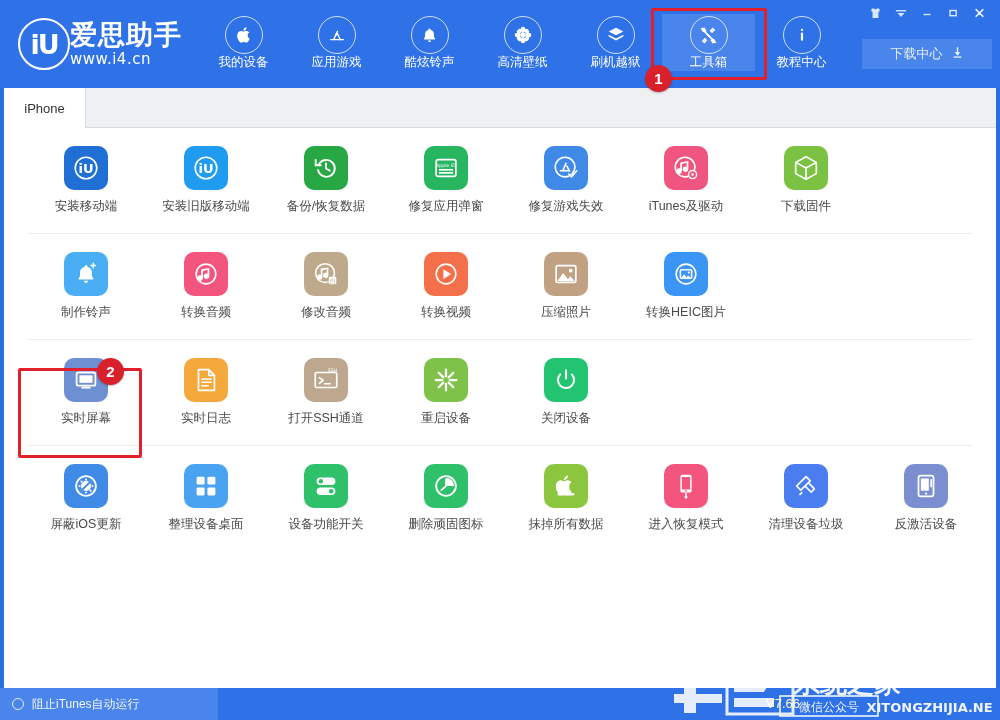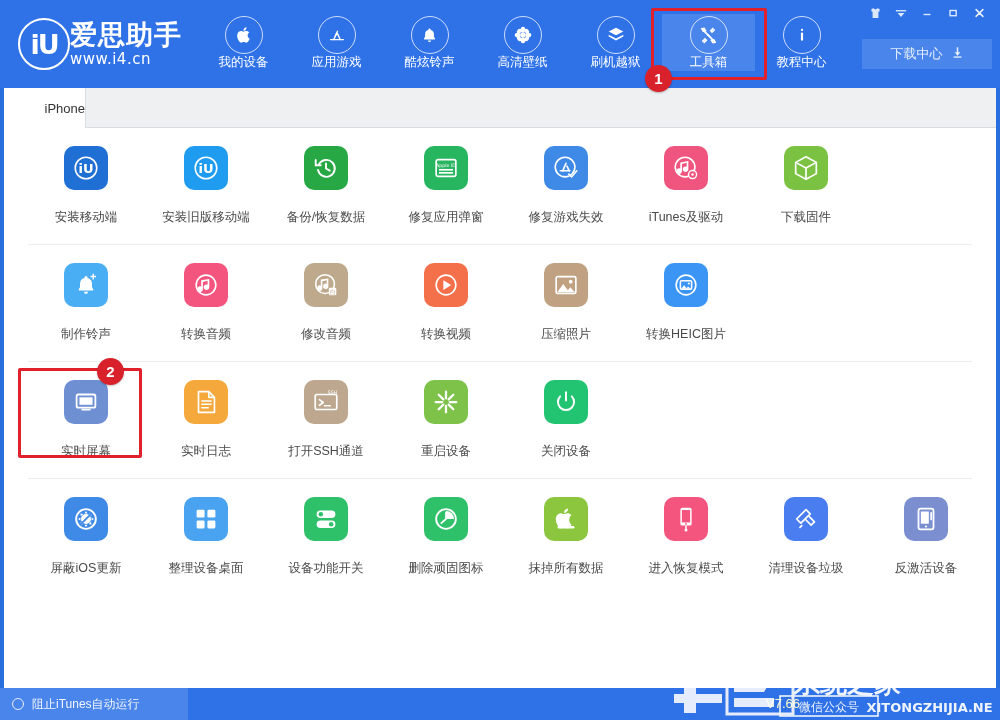--- a/index.html
+++ b/index.html
@@ -54,21 +54,21 @@
   }
 
   
   .tabstrip {
     position:absolute; left:4px; top:88px; width:992px; height:40px;
     background:#eef0f2; border-bottom:1px solid #dadde0;
   }
   .tab {
     position:absolute; left:0; top:0; width:82px; height:40px;
     background:#ffffff; border-right:1px solid #dadde0;
-    display:flex; align-items:center; justify-content:flex-end;
+    display:flex; align-items:center; justify-content:center;
     font-size:13px; color:#333; cursor:pointer;
   }
 
   
   .panel {
     position:absolute; left:4px; top:128px; width:992px; height:560px;
     background:#ffffff; overflow:hidden;
   }
   .grid-row { position:relative; padding:18px 0 0 0; }
   .grid-row .cells { display:flex; padding-left:22px; }
@@ -79,39 +79,39 @@
     cursor:pointer; position:relative;
   }
   .cell.empty { cursor:default; }
   .ico {
     width:44px; height:44px; border-radius:10px;
     display:flex; align-items:center; justify-content:center;
     position:relative; overflow:hidden;
   }
   .ico svg { display:block; }
   .cell-label {
-    margin-top:19px; font-size:12.5px; color:#4a4a4a; white-space:nowrap;
+    margin-top:8px; font-size:12.5px; color:#4a4a4a; white-space:nowrap;
   }
 
   
   .hl-box { position:absolute; border:3px solid #e0202b; border-radius:2px; pointer-events:none; }
   .badge {
     position:absolute; width:27px; height:27px; border-radius:50%;
     background:#d9212c; color:#fff; font-size:15px; font-weight:bold;
     display:flex; align-items:center; justify-content:center;
     box-shadow:0 1px 2px rgba(0,0,0,.25); pointer-events:none;
   }
 
   
   .footer {
     position:absolute; left:0; bottom:0; width:1000px; height:32px;
     background:#2f72e8;
   }
   .footer-left {
-    position:absolute; left:0; top:0; width:188px; height:32px;
+    position:absolute; left:0; top:0; width:218px; height:32px;
     background:#4a85ec; display:flex; align-items:center; padding-left:12px; gap:8px;
   }
   .radio-o {
     width:12px; height:12px; border-radius:50%; border:1.5px solid #e7eefc; flex:0 0 auto;
   }
   .footer-left span { color:#f2f6fd; font-size:12px; }
   .version { position:absolute; right:200px; top:8px; color:#fef9c3; font-size:13px; }
 
   .watermark {
     position:absolute; right:8px; bottom:0px; width:320px; height:62px;

